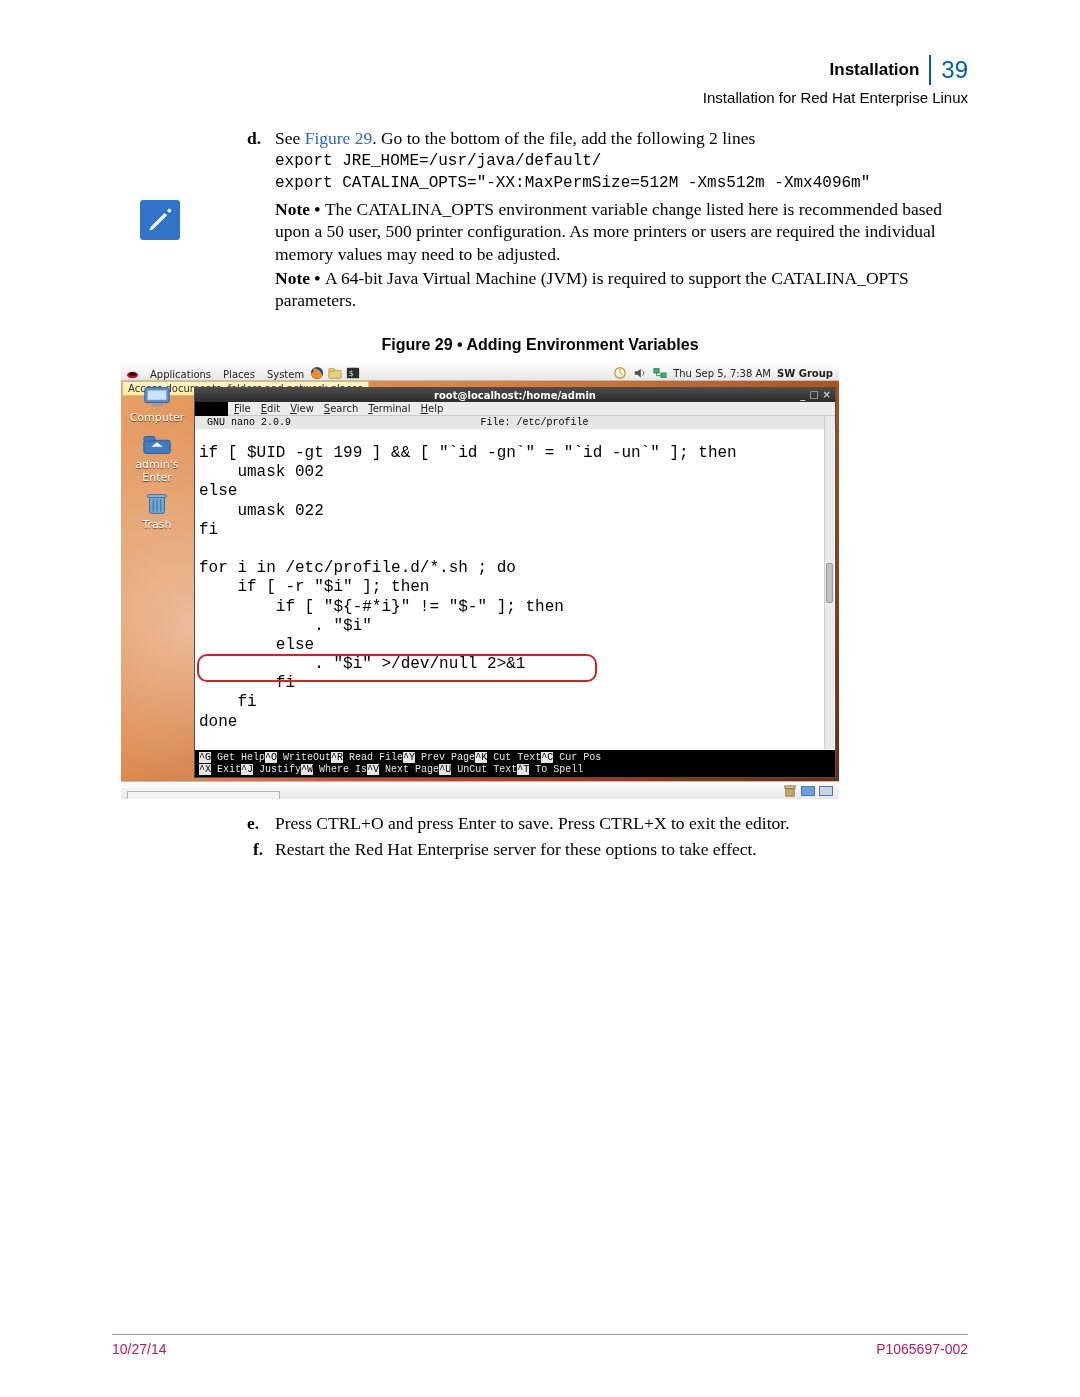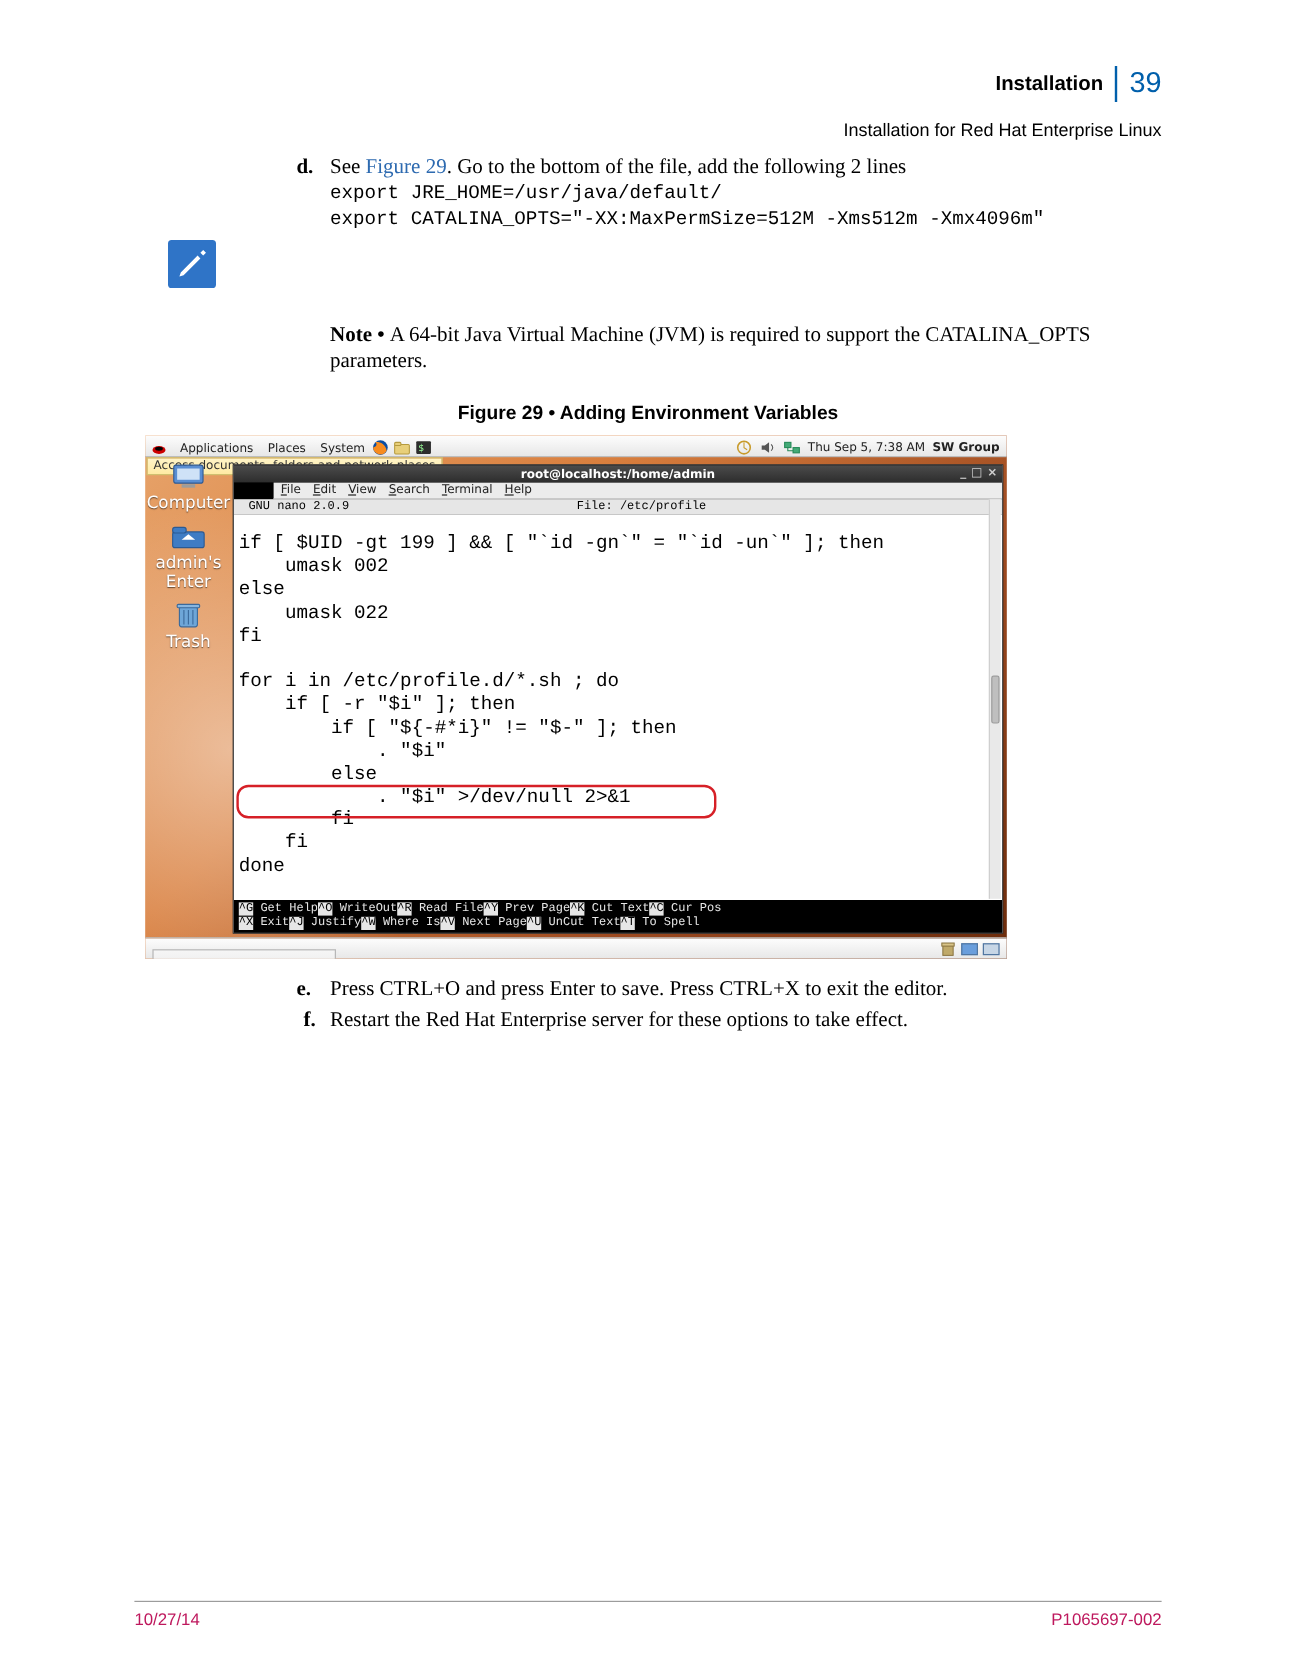--- a/index.html
+++ b/index.html
@@ -29,21 +29,21 @@
   .hdr{
     position:absolute;
     top:55px;
     right:var(--margin-lr);
     text-align:right;
   }
   .hdr-row1{display:flex;align-items:center;justify-content:flex-end;gap:10px}
   .hdr-title{font-family:Arial,Helvetica,sans-serif;font-weight:bold;font-size:17px}
   .hdr-sep{width:2px;height:30px;background:var(--blue)}
   .hdr-page{font-family:Arial,Helvetica,sans-serif;font-size:24px;color:var(--blue)}
-  .hdr-sub{font-family:Arial,Helvetica,sans-serif;font-size:15px;margin-top:15px}
+  .hdr-sub{font-family:Arial,Helvetica,sans-serif;font-size:15px;margin-top:4px}
   
   .body-col{
     position:absolute;
     left:var(--content-indent);
     right:var(--margin-lr);
     font-size:17.5px;
     line-height:1.28;
   }
   .lettered{position:absolute;left:248px;right:var(--margin-lr);font-size:17.5px;line-height:1.28}
   .letter{position:absolute;left:-28px;font-weight:bold}
@@ -93,21 +93,21 @@
   }
   .gtop .rh-logo{width:13px;height:10px;margin:0 5px}
   .gtop .menu{padding:0 6px}
   .gtop .spacer{flex:1}
   .gtop .tray{display:flex;align-items:center;gap:6px;padding-right:6px}
   .tray .clock{color:#222}
   .tray .user{font-weight:bold}
   .ff-icon, .folder-icon, .ico{width:14px;height:14px}
   
   .deskicons{position:absolute;left:6px;top:22px;width:60px;display:flex;flex-direction:column;align-items:center;gap:8px;color:#fff}
-  .deskicons .lbl{font-size:14px;text-align:center;text-shadow:0 1px 1px rgba(0,0,0,.6)}
+  .deskicons .lbl{font-size:11px;text-align:center;text-shadow:0 1px 1px rgba(0,0,0,.6)}
   .di{display:flex;flex-direction:column;align-items:center;gap:2px}
   .di svg{width:30px;height:24px}
   
   .gtip{
     position:absolute;top:18px;left:1px;
     background:linear-gradient(#fff4c8,#ffeaa3);
     border:1px solid #d0c070;
     padding:1px 5px;font-size:10px;color:#333;
   }
   
@@ -207,20 +207,23 @@
     <div>export JRE_HOME=/usr/java/default/</div>
     <div>export CATALINA_OPTS="-XX:MaxPermSize=512M -Xms512m -Xmx4096m"</div>
   </div>
 
   <div class="note-icon" style="top:200px">
     <svg viewBox="0 0 24 24">
         <path fill="#fff" d="M3 21l3-1 12-12-2-2L4 18l-1 3zM18 4l2 2 2-2-2-2-2 2z"></path>
       </svg>
   </div>
 
+  <div class="body-col" style="top:198px">
+    <span class="note-strong">Note • </span><span>The CATALINA_OPTS environment variable change listed here is recommended based upon a 50 user, 500 printer configuration. As more printers or users are required the individual memory values may need to be adjusted.</span>
+  </div>
 
   <div class="body-col" style="top:267px">
     <span class="note-strong">Note • </span><span>A 64-bit Java Virtual Machine (JVM) is required to support the CATALINA_OPTS parameters.</span>
   </div>
 
   <div class="fig-cap" style="top:336px">Figure 29 • Adding Environment Variables</div>
 
   <div class="shot" style="top:363px">
 
     <div class="gtop">

